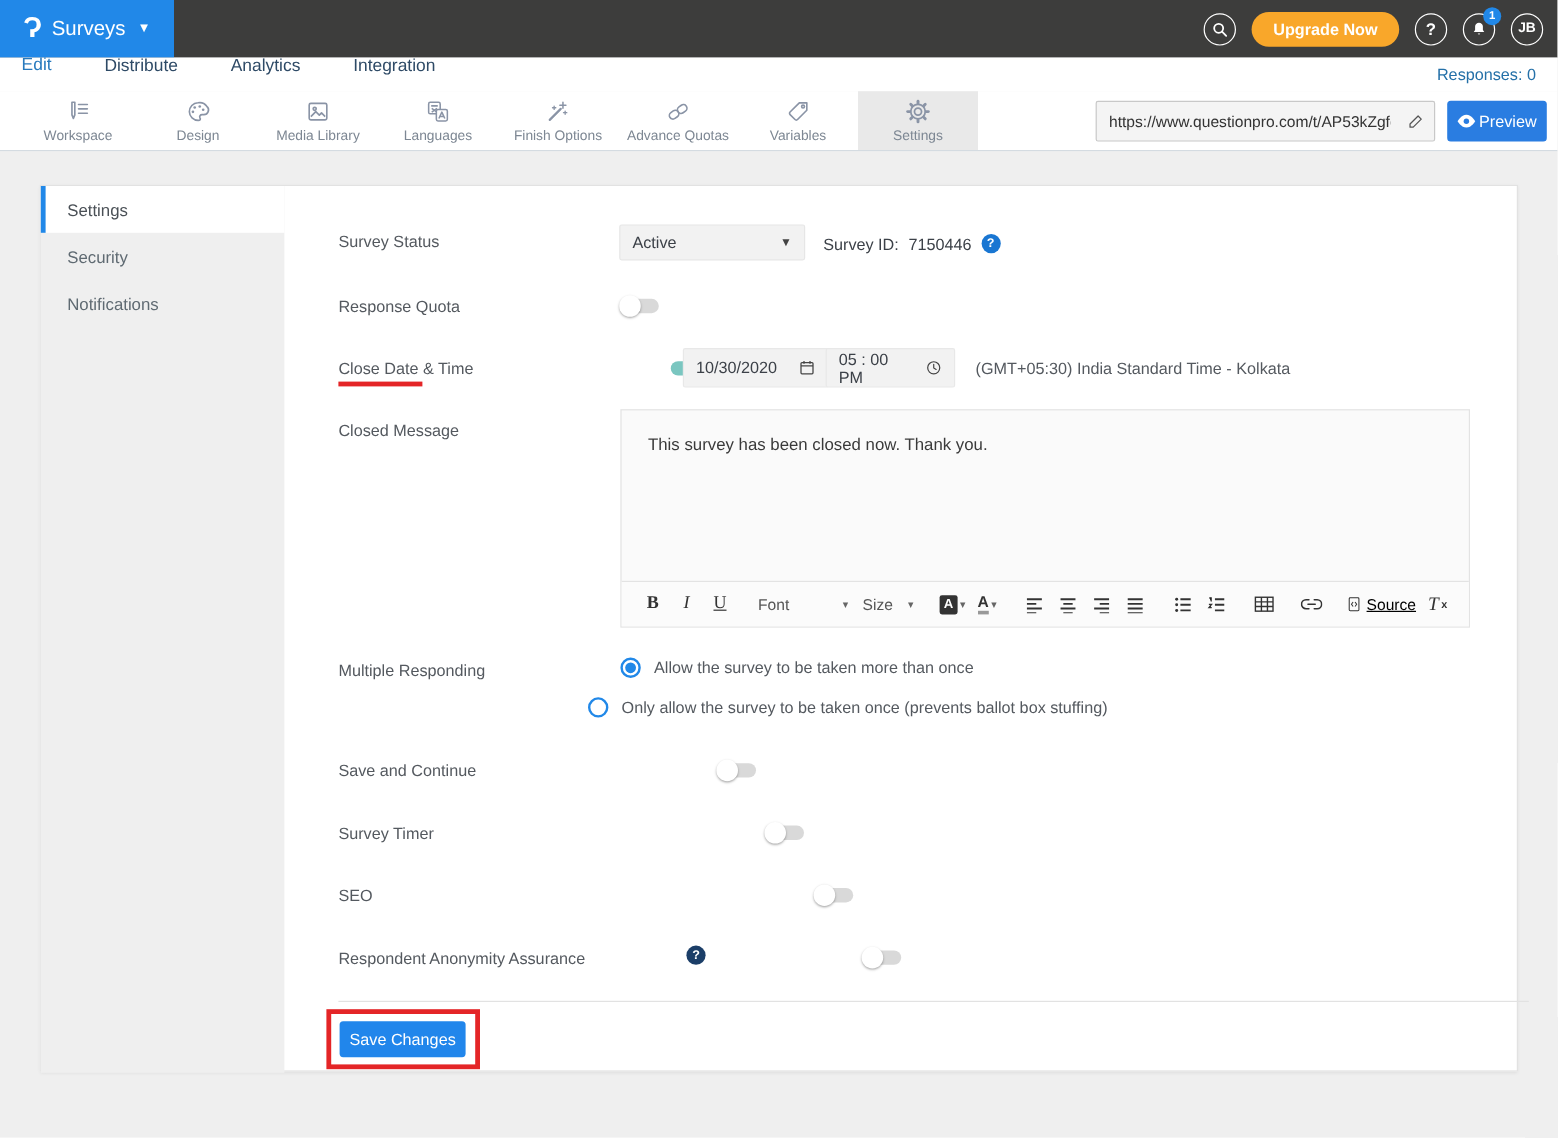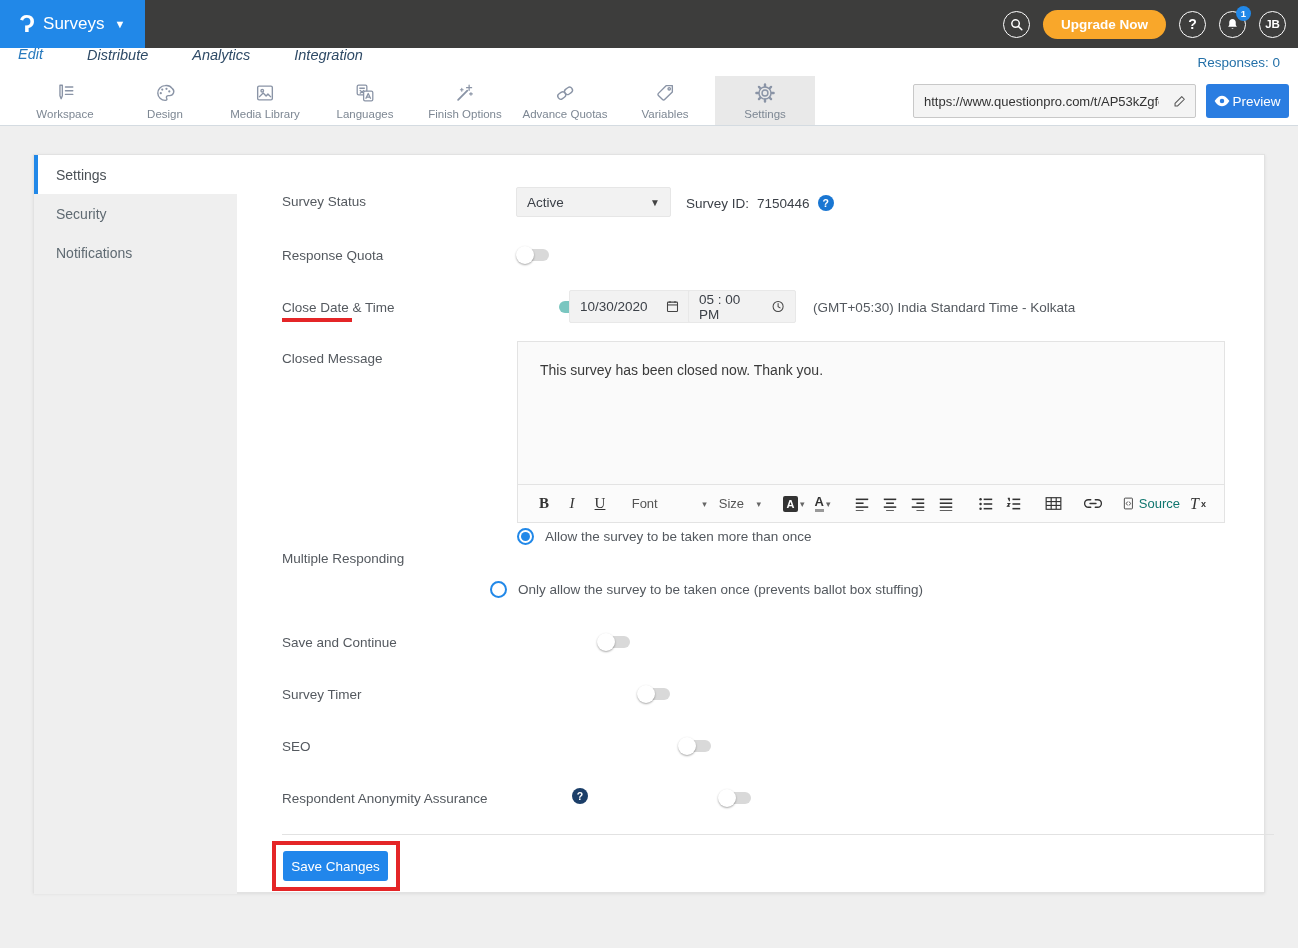--- a/index.html
+++ b/index.html
@@ -17,21 +17,21 @@
   .crumb-parent { color:#a9b6c4; cursor:pointer; }
   .crumb-sep { color:#8b8b8b; font-size:14px; }
   .crumb-current { color:#fff; }
   .header-right { margin-left:auto; display:flex; align-items:center; gap:13px; padding-right:12px; }
   .circle-btn { width:27px; height:27px; border:1.6px solid #fff; border-radius:50%; display:flex; align-items:center; justify-content:center; color:#fff; font-size:14px; font-weight:bold; cursor:pointer; position:relative; background:transparent; }
   .upgrade-btn { background:#f9a72a; color:#fff; border:none; border-radius:15px; height:29px; padding:0 18px; font-size:13.5px; font-weight:bold; font-family:inherit; cursor:pointer; }
   .badge { position:absolute; top:-6px; right:-6px; background:#2188e8; color:#fff; min-width:15px; height:15px; border-radius:8px; font-size:9.5px; font-weight:bold; display:flex; align-items:center; justify-content:center; border:none; }
 
   
   .tabbar { position:absolute; top:48px; left:0; width:1298px; height:28px; background:#fff; display:flex; align-items:center; padding:0 18px; }
-  .tab { font-size:14.5px; color:#2e4a66; margin-right:44px; cursor:pointer; padding-bottom:15px;font-style:italic; }
+  .tab { font-size:14.5px; color:#2e4a66; margin-right:44px; cursor:pointer; padding-bottom:15px; }
   .tab.active { color:#2779bd; border-bottom:2px solid #2779bd; }
   .responses { margin-left:auto; font-size:13.5px; color:#2470a8; }
 
   
   .toolbar { position:absolute; top:76px; left:0; width:1298px; height:50px; background:#fff; border-bottom:1px solid #d4dbe1; display:flex; align-items:stretch; padding-left:15px; }
   .tool-item { width:100px; display:flex; flex-direction:column; align-items:center; justify-content:center; gap:4px; color:#8a94a6; cursor:pointer; }
   .tool-item.selected { background:#e9e9e9; }
   .tool-label { font-size:11.5px; color:#7d8793; }
   .url-wrap { position:absolute; left:913px; top:8px; width:283px; height:34px; border:1px solid #c8c8c8; background:#f4f4f4; border-radius:2px; display:flex; align-items:center; }
   .url-input { flex:1; border:none; background:transparent; font-family:inherit; font-size:13px; color:#333; padding:0 6px 0 10px; outline:none; min-width:0; }
@@ -417,32 +417,32 @@
           </svg>
         </span>
       <span class="ed-gap"></span>
       <span class="ed-btn" style="gap:5px;">
         <svg width="13" height="15" viewBox="0 0 20 24">
             <g fill="none" stroke="#333" stroke-width="1.6">
               <rect x="2.5" y="2" width="15" height="20" rx="1.5"></rect>
               <path d="M8.5 8.5L6 12l2.5 3.5M11.5 8.5L14 12l-2.5 3.5"></path>
             </g>
           </svg>
-        <span style="font-size:13px;color:#0f766e;">Source</span>
+        <span style="font-size:13px;color:#000000;text-decoration:underline;">Source</span>
       </span>
       <span class="ed-btn">
           <i class="serif" style="font-size:16px;">T</i>
           <sub style="font-size:9px;font-weight:bold;">x</sub>
         </span>
     </div>
   </div>
 
   
   <span class="form-label" style="top:396px;">Multiple Responding</span>
-  <div class="radio-row" style="left:483px; top:373px;">
+  <div class="radio-row" style="left:483px; top:393px;">
     <span class="radio checked"></span>
     <span class="radio-label">Allow the survey to be taken more than once</span>
   </div>
   <div class="radio-row" style="left:456px; top:426px;">
     <span class="radio"></span>
     <span class="radio-label">Only allow the survey to be taken once (prevents ballot box stuffing)</span>
   </div>
 
   
   <span class="form-label" style="top:480px;">Save and Continue</span>

